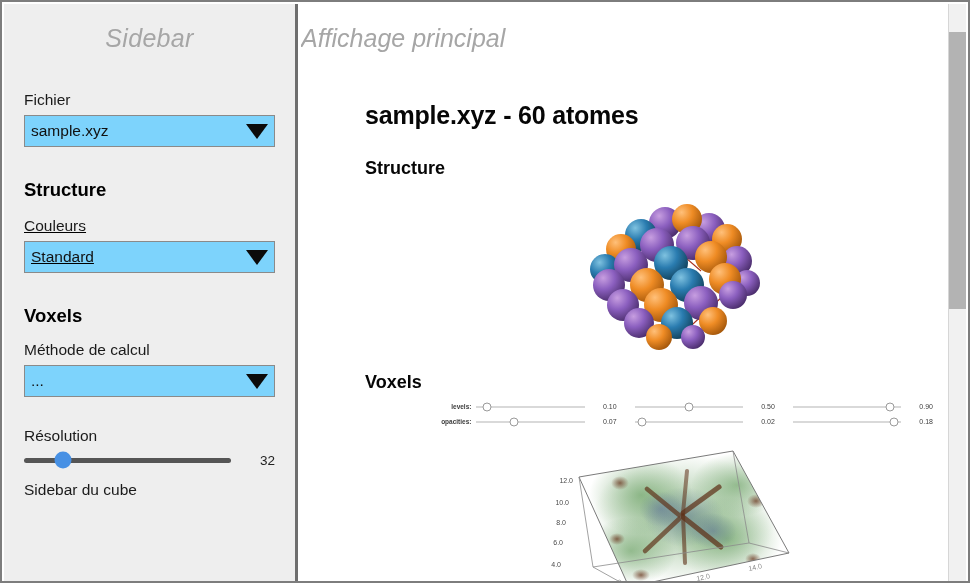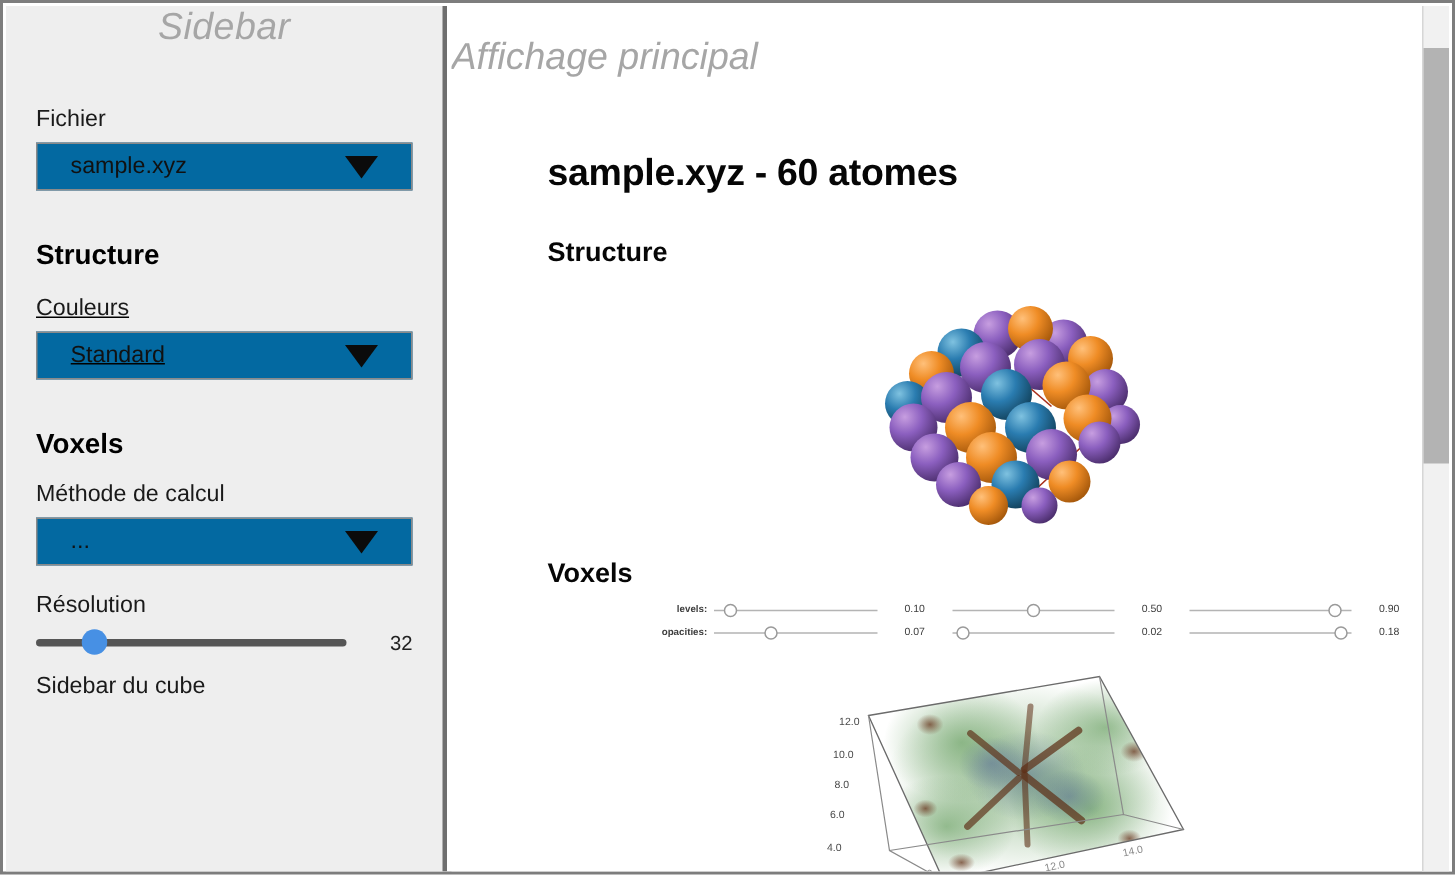--- a/index.html
+++ b/index.html
@@ -35,20 +35,21 @@
     box-sizing: border-box;
     background: #eeeeee;
     border-right: 3px solid #6e6e6e;
     overflow: hidden;
   }
   #sidebar-title {
     text-align: center;
     font-size: 25px;
     font-style: italic;
     color: #a6a6a6;
+    margin-top: 20px;
     letter-spacing: 0.3px;
     font-family: "Liberation Sans", sans-serif;
   }
 
   .side-field {
     margin: 0 20px;
   }
   .field-label {
     font-size: 15.5px;
     color: #1a1a1a;
@@ -59,25 +60,25 @@
     font-size: 18.5px;
     font-weight: bold;
     color: #000000;
     margin: 0 20px;
   }
 
   .dropdown {
     position: relative;
     box-sizing: border-box;
     height: 32px;
-    background: #0369a1;
+    background: #7dd3fc;
     border: 1.5px solid #8a8a8a;
     display: flex;
     align-items: center;
-    padding: 0 22px;
+    padding: 0 6px;
   }
   .dropdown-value {
     font-size: 15.5px;
     color: #111111;
     flex: 1;
     white-space: nowrap;
     overflow: hidden;
   }
   .caret-icon {
     width: 0; height: 0;
@@ -280,21 +281,21 @@
     <div class="section-heading" style="margin-top:32px;">Voxels</div>
 
     <div class="side-field" style="margin-top:14px;">
       <div class="field-label">Méthode de calcul</div>
       <div class="dropdown">
         <span class="dropdown-value">...</span>
         <span class="caret-icon"></span>
       </div>
     </div>
 
-    <div class="side-field" style="margin-top:18px;">
+    <div class="side-field" style="margin-top:30px;">
       <div class="field-label">Résolution</div>
       <div class="slider-row">
         <div class="slider-track">
           <div class="slider-knob" style="left:19%;"></div>
         </div>
         <div class="slider-value">32</div>
       </div>
     </div>
 
     <div class="side-field" style="margin-top:12px;">

